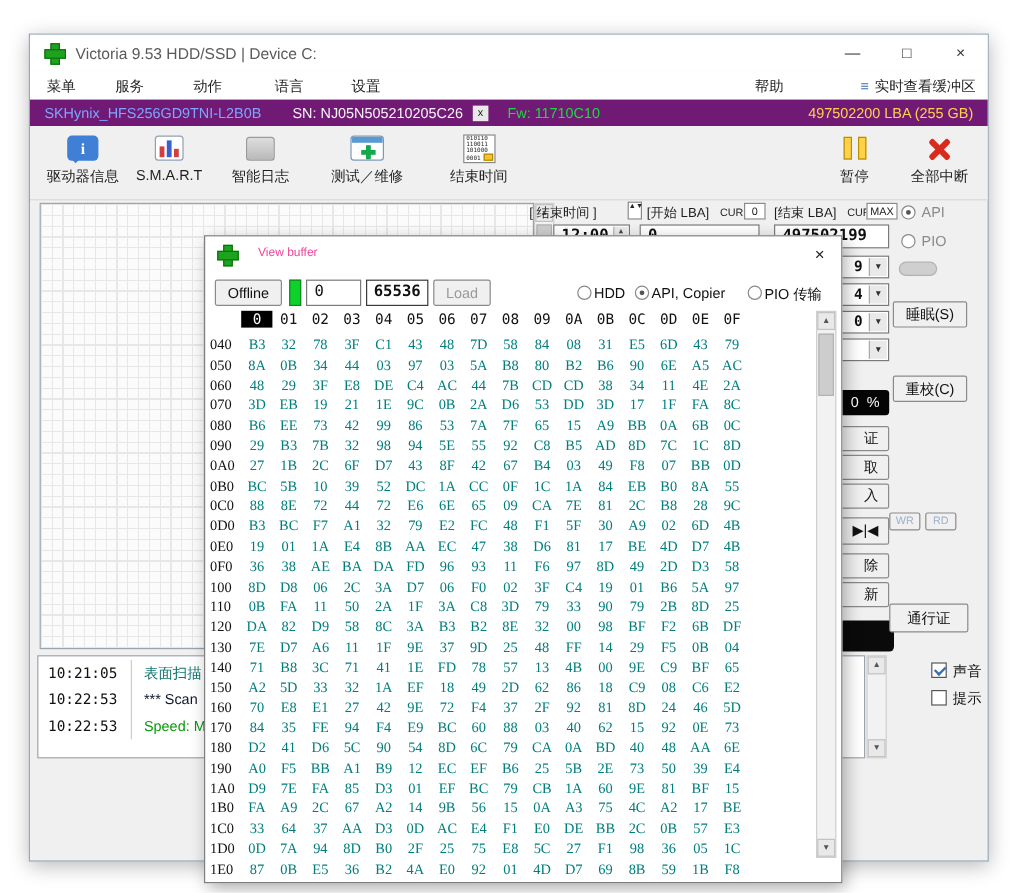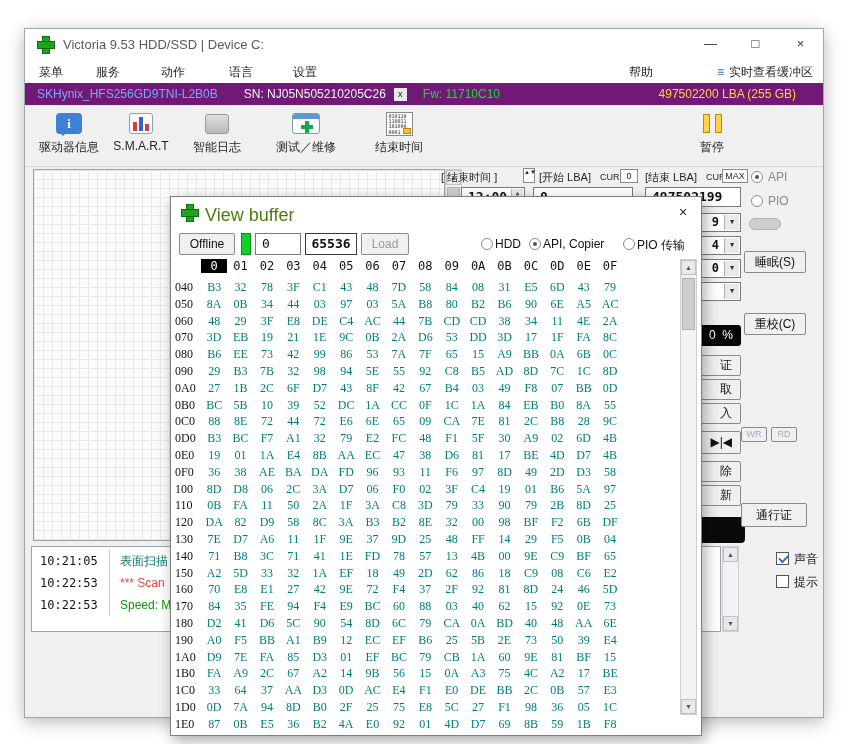--- a/index.html
+++ b/index.html
@@ -22,21 +22,21 @@
   .menubar{position:absolute;left:0;top:30px;width:100%;height:24px;background:#fff;font-size:12px;color:#1f1f1f;}
   .menu-item{position:absolute;top:5px;white-space:nowrap;}
   .menu-live{position:absolute;right:10px;top:5px;white-space:nowrap;}
   .list-ico{color:#3b6fb0;margin-right:5px;font-size:12px;}
 
   .devicebar{position:absolute;left:0;top:54px;width:100%;height:22px;background:#701a75;display:flex;align-items:center;font-size:12px;white-space:nowrap;}
   .db-model{color:#7ba7ff;margin-left:12px;}
   .db-serial{color:#f5f5f5;margin-left:26px;}
   .db-x{width:13px;height:13px;background:#e9e9e9;color:#222;font-size:9px;line-height:12px;text-align:center;margin-left:8px;}
   .db-fw{color:#19dd3c;margin-left:16px;}
-  .db-cap{color:#ffd24a;margin-left:auto;margin-right:27px;}
+  .db-cap{color:#ffd24a;margin-left:auto;margin-right:12px;}
 
   .toolbar{position:absolute;left:0;top:76px;width:100%;height:62px;background:#f0f0f0;border-bottom:1px solid #d9d9d9;}
   .tb-btn{position:absolute;top:5px;text-align:center;font-size:12px;color:#1f1f1f;}
   .tb-ico{height:27px;display:flex;align-items:center;justify-content:center;margin-bottom:2px;}
   .ico-info{width:26px;height:21px;background:#3f7fd6;border-radius:4px;color:#fff;font-weight:bold;font-size:13px;line-height:21px;text-align:center;font-family:"Liberation Serif",serif;position:relative;}
   .ico-info::after{content:"";position:absolute;left:4px;bottom:-5px;border:3px solid transparent;border-top-color:#3f7fd6;}
   .ico-smart{width:24px;height:21px;border:1px solid #8fa0b5;border-radius:3px;background:#fff;display:flex;align-items:flex-end;justify-content:center;gap:2px;padding:2px 3px;}
   .ico-smart i{display:block;width:4px;}
   .ico-log{width:24px;height:20px;background:linear-gradient(#dedede,#b9b9b9);border:1px solid #9a9a9a;border-radius:3px;}
   .ico-aid{width:28px;height:21px;background:#fff;border:1px solid #7d9ab5;border-radius:3px;position:relative;overflow:hidden;}
@@ -95,21 +95,21 @@
   .log-msg{padding-left:10px;}
   #log-vscroll{left:697px;top:517px;width:17px;height:86px;}
   .cb{position:absolute;font-size:12px;color:#111;white-space:nowrap;padding-left:23px;}
   .cbbox{display:inline-block;width:13px;height:13px;background:#fff;border:1px solid #555;vertical-align:-2px;margin-right:5px;position:relative;}
   .cbbox.on::after{content:"";position:absolute;left:2px;top:2px;width:7px;height:4px;border-left:2px solid #3b6fb0;border-bottom:2px solid #3b6fb0;transform:rotate(-45deg);}
 
   
   #dialog{position:absolute;left:170px;top:196px;width:532px;height:540px;background:#fff;border:1px solid #7f7f7f;
           box-shadow:3px 5px 14px rgba(0,0,0,.33);z-index:10;}
   #dlg-icon{left:10px;top:7px;}
-  .dlg-title-text{position:absolute;left:34px;top:8px;font-size:18px;color:#4d7c0f;}
+  .dlg-title-text{position:absolute;left:44px;top:8px;font-size:10px;color:#ec4899;}
   .dlg-close{position:absolute;right:6px;top:4px;width:24px;height:22px;line-height:22px;text-align:center;font-size:14px;color:#222;}
   #btn-offline{left:8px;top:36px;width:56px;height:22px;line-height:20px;}
   #led{position:absolute;left:70px;top:36px;width:10px;height:22px;background:#0cd22a;border:1px solid #0a8a1a;}
   #in-sector{left:84px;top:36px;width:46px;height:22px;font-weight:normal;line-height:20px;}
   #in-size{left:134px;top:36px;width:52px;height:22px;text-align:center;padding-left:0;border:1px solid #3a3a3a;line-height:20px;}
   #btn-load{left:190px;top:36px;width:48px;height:22px;line-height:20px;color:#9a9a9a;}
   .dlg-rlbl{position:absolute;font-size:12px;color:#111;white-space:nowrap;}
   #hex-head{position:absolute;left:4px;top:62px;height:18px;font-family:"DejaVu Sans Mono",monospace;font-size:12px;color:#111;white-space:nowrap;}
   .hx-addr{display:inline-block;width:26px;color:#111;}
   .hx-b{display:inline-block;width:26.4px;text-align:center;}
@@ -201,20 +201,26 @@
     </div>
     <div class="tb-btn" style="left:662px;width:50px">
       <div class="tb-ico">
           <span class="ico-pause">
             <i></i>
             <i></i>
           </span>
         </div>
       <span>暂停</span>
     </div>
+    <div class="tb-btn" style="left:722px;width:72px">
+      <div class="tb-ico">
+          <span class="ico-abort"></span>
+        </div>
+      <span>全部中断</span>
+    </div>
   </div>
 
   <div class="scan-area"></div>
   <div class="vscroll" id="scan-vscroll">
     <span class="sb top">▲</span>
     <span class="sb-thumb" style="top:17px;height:40px"></span>
     <span class="sb bot">▼</span>
   </div>
 
   <span class="lbl" style="left:416px;top:141px">[ 结束时间 ]</span>
@@ -252,21 +258,21 @@
   <span id="pill"></span>
   <span class="sbtn" style="left:719px;top:222px;width:62px;height:22px;line-height:20px">睡眠(S)</span>
   <span class="sbtn" style="left:719px;top:284px;width:62px;height:22px;line-height:20px">重校(C)</span>
   <span class="sbtn" style="left:716px;top:398px;width:26px;height:15px;font-size:9px;line-height:13px;color:#9ab0cc">WR</span>
   <span class="sbtn" style="left:746px;top:398px;width:26px;height:15px;font-size:9px;line-height:13px;color:#9ab0cc">RD</span>
   <span class="sbtn" style="left:716px;top:474px;width:66px;height:24px;line-height:22px">通行证</span>
 
   <div id="log">
     <div>
         <div class="log-row"><span class="log-time">10:21:05</span><span class="log-msg" style="color: #0f766e;">表面扫描</span></div>
-        <div class="log-row"><span class="log-time">10:22:53</span><span class="log-msg" style="color: #ef4444;">*** Scan</span></div>
+        <div class="log-row"><span class="log-time">10:22:53</span><span class="log-msg" style="color: #0f172a;">*** Scan</span></div>
         <div class="log-row"><span class="log-time">10:22:53</span><span class="log-msg" style="color: rgb(11, 154, 11);">Speed: Ma</span></div>
       </div>
   </div>
   <div class="vscroll" id="log-vscroll">
     <span class="sb top">▲</span>
     <span class="sb bot">▼</span>
   </div>
   <span class="cb" style="left:728px;top:522px"><span class="cbbox on"></span><span>声音</span></span>
   <span class="cb" style="left:728px;top:545px"><span class="cbbox"></span><span>提示</span></span>
 

